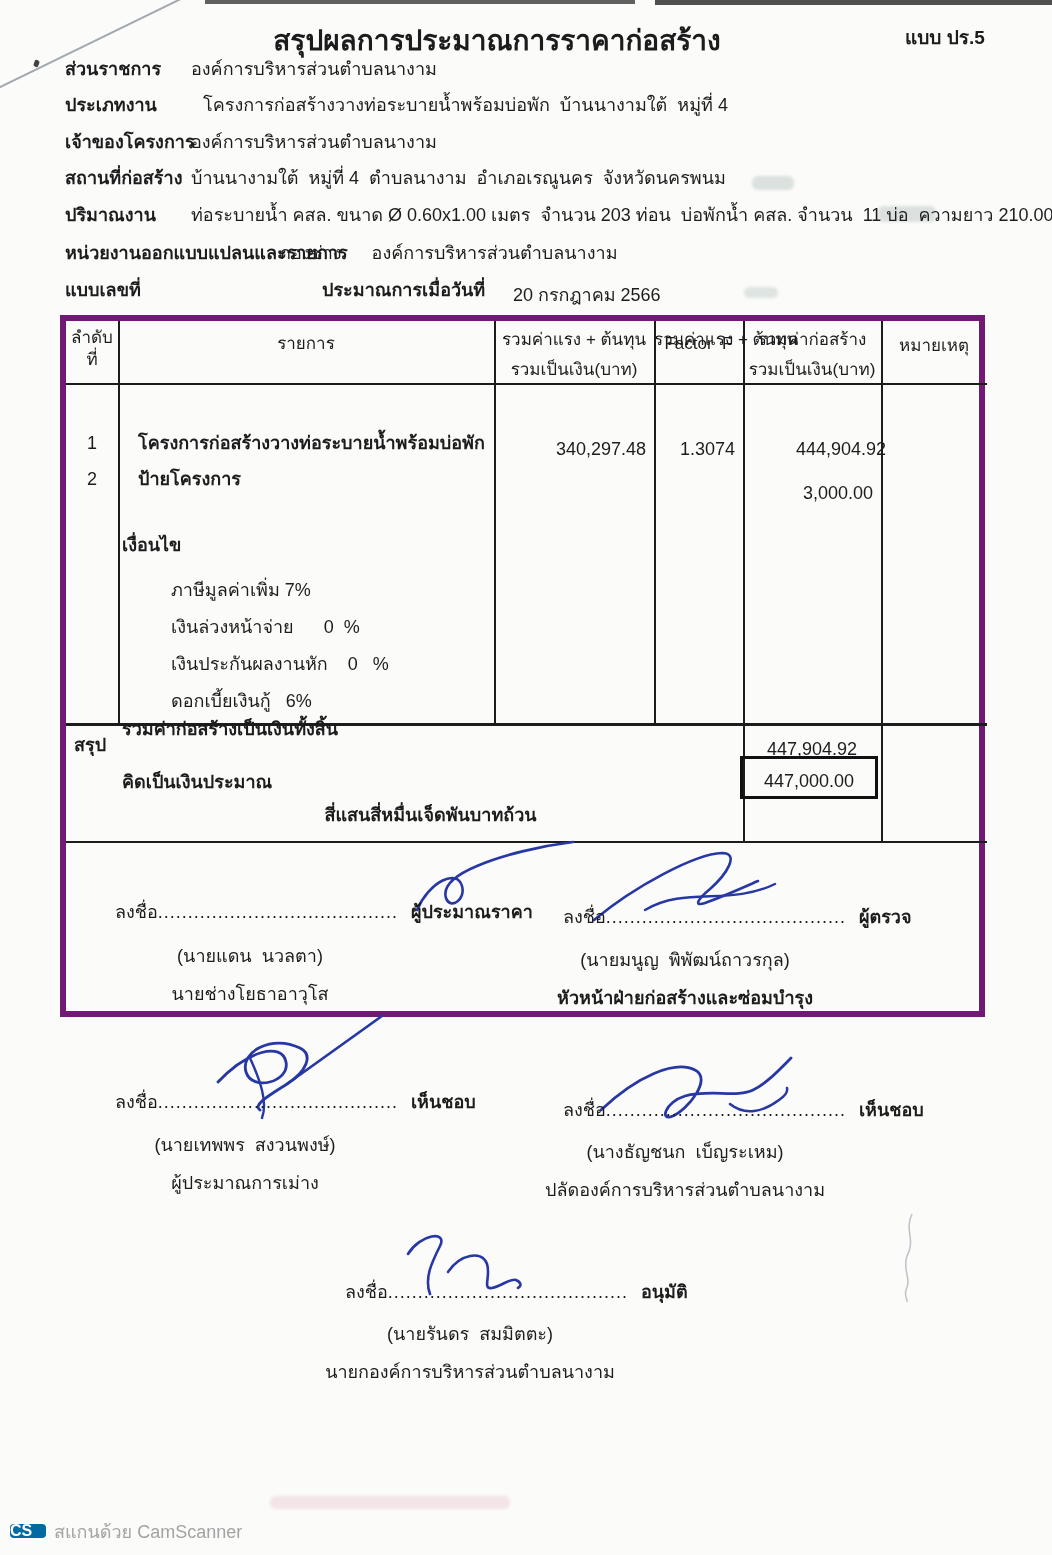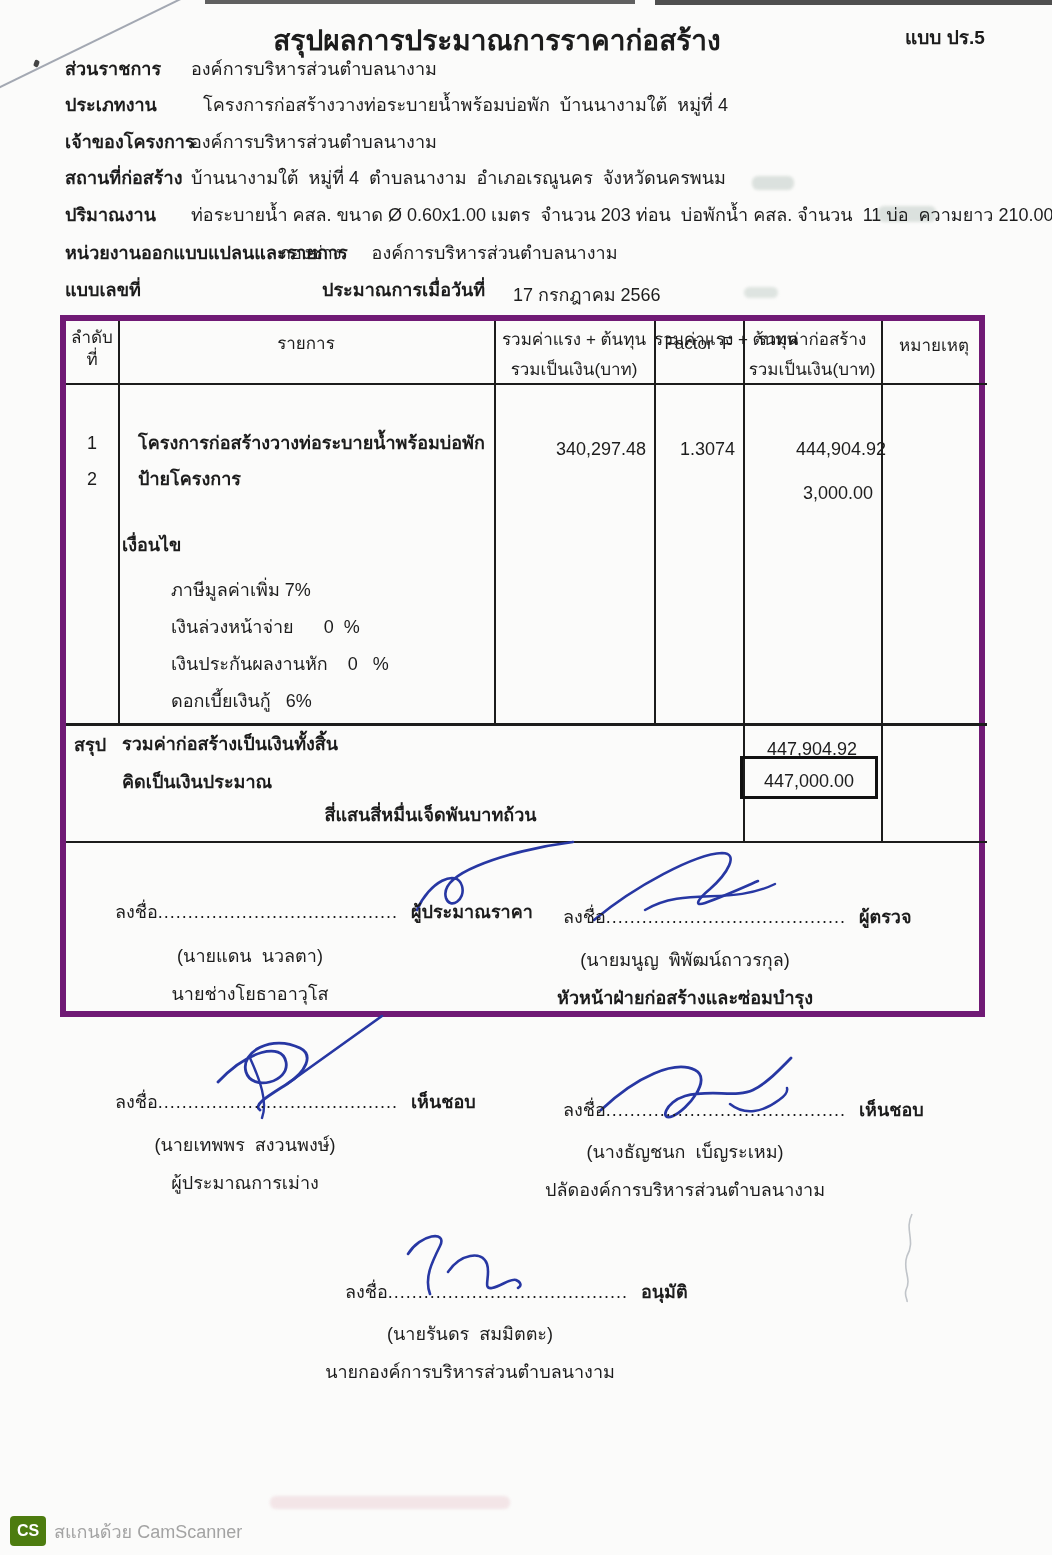--- a/index.html
+++ b/index.html
@@ -56,21 +56,21 @@
 <div class="abs t18 pre" style="left:191px;top:166px;">บ้านนางามใต้  หมู่ที่ 4  ตำบลนางาม  อำเภอเรณูนคร  จังหวัดนครพนม</div>
 
 <div class="abs b t18" style="left:65px;top:203px;">ปริมาณงาน</div>
 <div class="abs t18 pre" style="left:191px;top:203px;">ท่อระบายน้ำ คสล. ขนาด Ø 0.60x1.00 เมตร  จำนวน 203 ท่อน  บ่อพักน้ำ คสล. จำนวน  11 บ่อ  ความยาว 210.00 เมตร</div>
 
 <div class="abs b t18" style="left:65px;top:241px;">หน่วยงานออกแบบแปลนและรายการ</div>
 <div class="abs t18 pre" style="left:280px;top:241px;">กองช่าง      องค์การบริหารส่วนตำบลนางาม</div>
 
 <div class="abs b t18" style="left:65px;top:278px;">แบบเลขที่</div>
 <div class="abs b t18" style="left:322px;top:278px;">ประมาณการเมื่อวันที่</div>
-<div class="abs t18 pre" style="left:513px;top:283px;">17 กรกฎาคม 2566</div>
+<div class="abs t18 pre" style="left:513px;top:283px;">20 กรกฎาคม 2566</div>
 
 <div class="abs" style="left:60px;top:315px;width:925px;height:702px;border:6px solid #701a75;box-sizing:border-box;">
 
   <div class="vline" style="left:52px;top:0;height:402px;"></div>
   <div class="vline" style="left:428px;top:0;height:402px;"></div>
   <div class="vline" style="left:588px;top:0;height:402px;"></div>
   <div class="vline" style="left:677px;top:0;height:520px;"></div>
   <div class="vline" style="left:815px;top:0;height:520px;"></div>
 
   <div class="hline" style="left:0;top:62px;width:921px;"></div>
@@ -101,21 +101,21 @@
   <div class="abs t18 b" style="left:72px;top:146px;">ป้ายโครงการ</div>
   <div class="abs t18 right" style="left:677px;top:160px;width:130px;">3,000.00</div>
 
   <div class="abs t18 b" style="left:56px;top:212px;">เงื่อนไข</div>
   <div class="abs t18 pre" style="left:105px;top:257px;">ภาษีมูลค่าเพิ่ม 7%</div>
   <div class="abs t18 pre" style="left:105px;top:294px;">เงินล่วงหน้าจ่าย      0  %</div>
   <div class="abs t18 pre" style="left:105px;top:331px;">เงินประกันผลงานหัก    0   %</div>
   <div class="abs t18 pre" style="left:105px;top:368px;">ดอกเบี้ยเงินกู้   6%</div>
 
   <div class="abs t18 b" style="left:8px;top:412px;">สรุป</div>
-  <div class="abs t18 b" style="left:56px;top:412px;font-family:Liberation Mono, monospace;">รวมค่าก่อสร้างเป็นเงินทั้งสิ้น</div>
+  <div class="abs t18 b" style="left:56px;top:396px;">รวมค่าก่อสร้างเป็นเงินทั้งสิ้น</div>
   <div class="abs t18 center" style="left:677px;top:416px;width:138px;">447,904.92</div>
 
   <div class="abs" style="left:674px;top:435px;width:138px;height:43px;border:3px solid #111;box-sizing:border-box;"></div>
   <div class="abs t18 b" style="left:56px;top:449px;">คิดเป็นเงินประมาณ</div>
   <div class="abs t18 center" style="left:677px;top:448px;width:132px;">447,000.00</div>
 
   <div class="abs t18 b center" style="left:52px;top:482px;width:625px;">สี่แสนสี่หมื่นเจ็ดพันบาทถ้วน</div>
 </div>
 
 <svg class="sig abs" style="left:405px;top:840px;" width="175" height="85" viewBox="0 0 175 85">
@@ -167,17 +167,17 @@
   <path d="M58,44 C70,26 92,22 97,36 C101,48 92,62 102,60 C112,58 120,50 126,52 C131,54 132,58 128,60" stroke-width="2.6"></path>
 </svg>
 <div class="abs t18" style="left:345px;top:1280px;">
   <span>ลงชื่อ</span><span class="dots">........................................</span>
   <span class="b" style="padding-left:8px;">อนุมัติ</span>
 </div>
 <div class="abs t18 pre center" style="left:340px;top:1322px;width:260px;">(นายรันดร  สมมิตตะ)</div>
 <div class="abs t18 center" style="left:310px;top:1360px;width:320px;">นายกองค์การบริหารส่วนตำบลนางาม</div>
 
 <div class="abs" style="left:10px;top:1514px;height:34px;display:flex;align-items:center;">
-  <div style="width:36px;height:30px;background:#4d7c0f;border-radius:4px;color:#fff;font-weight:bold;font-size:16px;display:flex;align-items:center;justify-content:center;">
+  <div style="width:36px;height:14px;background:#0369a1;border-radius:4px;color:#fff;font-weight:bold;font-size:16px;display:flex;align-items:center;">
     <span>CS</span>
   </div>
   <div style="margin-left:8px;font-size:18px;color:#a3a3a3;">สแกนด้วย CamScanner</div>
 </div>
 
 </body></html>

